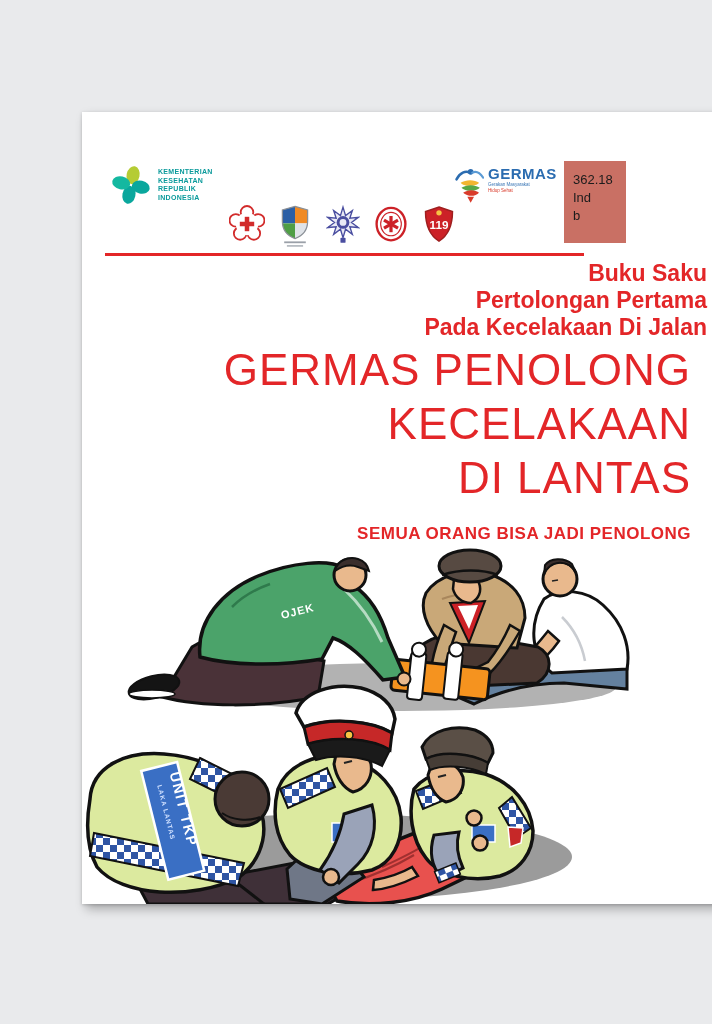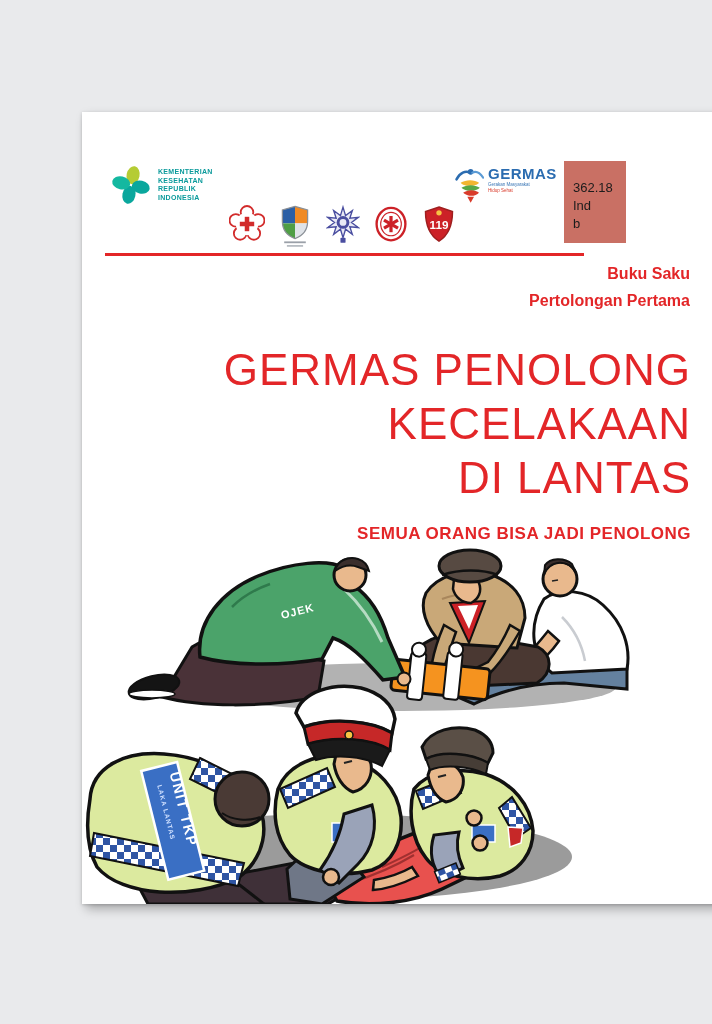--- a/index.html
+++ b/index.html
@@ -21,27 +21,27 @@
   .partners{position:absolute;left:147px;top:92px;display:flex;gap:12px;align-items:flex-start;}
   .partner{width:36px;height:46px;display:flex;justify-content:center;}
   .germas{position:absolute;left:372px;top:53px;display:flex;gap:4px;align-items:flex-start;}
   .germas-text .t{font-size:15px;font-weight:bold;color:#2b6cb0;letter-spacing:.5px;}
   .germas-text .s{font-size:4.5px;color:#3a76b5;line-height:5.5px;}
   .germas-text .s2{font-size:4.5px;color:#d93b2b;line-height:5.5px;}
   .callbox{
     position:absolute;left:482px;top:49px;width:62px;height:82px;
     background:#c97064;color:#1c1c1c;
     font-size:13px;line-height:18px;
-    padding:18px 0 0 9px;box-sizing:border-box;
+    padding:10px 0 0 9px;box-sizing:border-box;
   }
   .rule{position:absolute;left:23px;top:141px;width:479px;height:3px;background:#e32628;}
   
   .kicker{
-    position:absolute;right:48px;top:148px;text-align:right;
-    color:#e32628;font-weight:bold;font-size:16px;line-height:27px;
+    position:absolute;right:31px;top:148px;text-align:right;
+    color:#e32628;font-weight:bold;font-size:23px;line-height:27px;
   }
   .main-title{
     position:absolute;right:47px;top:231px;text-align:right;
     color:#e32628;font-weight:400;font-size:44px;line-height:54px;letter-spacing:1px;
   }
   .tagline{
     position:absolute;right:47px;top:399px;text-align:right;
     color:#e32628;font-weight:bold;font-size:17px;letter-spacing:.5px;margin-top:13px;
   }
   .illu{position:absolute;left:0;top:425px;width:549px;height:367px;}
@@ -150,20 +150,21 @@
         <text x="20" y="27" text-anchor="middle" font-family="Liberation Sans, sans-serif" font-size="13" font-weight="bold" fill="#ffffff">119</text>
       </svg>
     </div>
   </div>
 
   <div class="rule"></div>
 
   <div class="kicker">
     <div>Buku Saku</div>
     <div>Pertolongan Pertama</div>
+    <div>Pada Kecelakaan Di Jalan</div>
   </div>
 
   <div class="main-title">
     <div>GERMAS PENOLONG</div>
     <div>KECELAKAAN</div>
     <div>DI LANTAS</div>
   </div>
 
   <div class="tagline">SEMUA ORANG BISA JADI PENOLONG</div>
 

